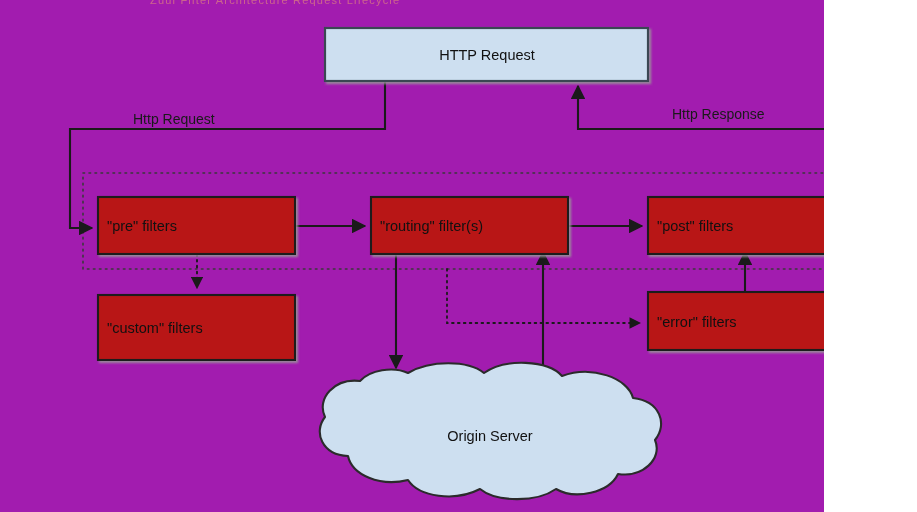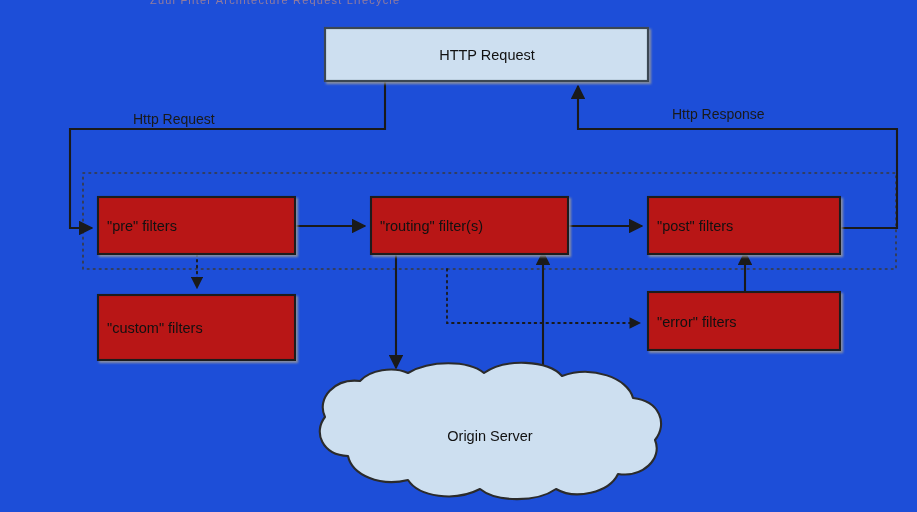--- a/index.html
+++ b/index.html
@@ -5,23 +5,23 @@
   html, body {
     margin: 0;
     padding: 0;
     background: #ffffff;
   }
   body {
     font-family: "Liberation Sans", sans-serif;
   }
   #canvas {
     position: relative;
-    width: 917px;
+    width: 824px;
     height: 512px;
-    background: #1d4ed8;
+    background: #a21caf;
     overflow: hidden;
   }
   #diagram-svg {
     position: absolute;
     left: 0;
     top: 0;
     width: 917px;
     height: 512px;
   }
   .node-label {

